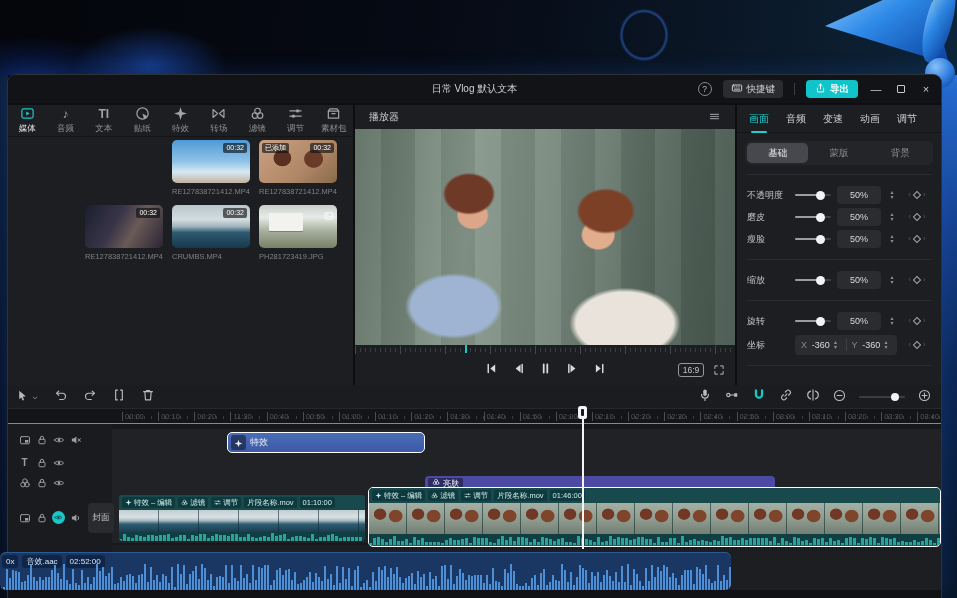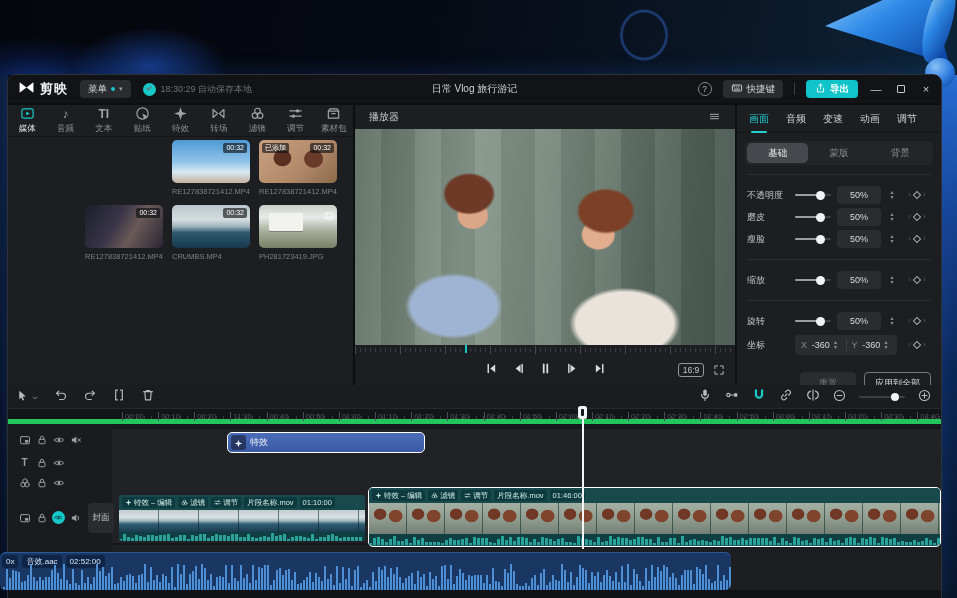--- a/index.html
+++ b/index.html
@@ -120,21 +120,21 @@
 #applyall-btn{height:22px;padding:0 10px;border:1px solid #75787d;border-radius:4px;font-size:9px;color:#d8dadc;display:flex;align-items:center;justify-content:center}
 
 #timeline{position:absolute;left:0;top:310px;width:933px;height:213px;background:#17181b}
 #tl-toolbar{position:absolute;left:0;top:0;width:100%;height:24px;background:#1b1c1f;border-bottom:1px solid #26282c}
 #tlt-left{position:absolute;left:8px;top:0;height:24px;display:flex;align-items:center;gap:15px;color:#b9bbbe}
 #sel-tool{display:flex;align-items:center;gap:2px}
 #tlt-right{position:absolute;right:10px;top:0;height:24px;display:flex;align-items:center;gap:13px;color:#b9bbbe}
 #magnet-ic{color:#17c8c8}
 #tl-zoomslider{width:46px;height:2px;background:#3c3e42;border-radius:1px;position:relative}
 #tl-zoomthumb{position:absolute;left:70%;top:-3px;width:8px;height:8px;border-radius:50%;background:#f2f3f4}
-#tl-ruler{position:absolute;left:0;top:24px;width:100%;height:15px;background:#141518;border-bottom:5px solid #22c55e}
+#tl-ruler{position:absolute;left:0;top:24px;width:100%;height:15px;background:#141518;border-bottom:1px solid #22c55e}
 #ruler-dots{position:absolute;left:114px;right:0;top:7px;height:3px;background:repeating-linear-gradient(90deg,#393c41 0 1px,transparent 1px 7.23px)}
 .rtick{position:absolute;top:3px;height:9px;line-height:9px;border-left:1px solid #4a4d52;padding-left:2px;font-size:7.5px;color:#56585d;white-space:nowrap}
 .trow{position:absolute;left:104px;width:829px;background:#202226}
 #trow-audio{position:absolute;left:0;top:160px;width:933px;height:50px;background:#1c1e21}
 #tl-bottom{position:absolute;left:0;top:205px;width:933px;height:8px;background:#101215}
 #tl-headcol{position:absolute;left:0;top:39px;width:104px;height:166px;background:#1a1b1e}
 .thicon{position:absolute;width:13px;height:13px;color:#9b9ea3;display:flex;align-items:center;justify-content:center}
 .eyeon{background:#17c8c8;border-radius:50%;color:#0d3c3f}
 #cover-btn{position:absolute;left:80px;top:118px;width:26px;height:30px;background:#2a2b2f;border-radius:4px;font-size:8.5px;color:#c6c8cb;display:flex;align-items:center;justify-content:center}
 
@@ -187,43 +187,21 @@
     </defs>
     <path d="M16 34 L118 -12 L140 72 Z" fill="url(#cg)"></path>
     <ellipse cx="130" cy="30" rx="13" ry="42" fill="url(#cg)" opacity="0.95" transform="rotate(15 130 30)"></ellipse>
   </svg>
   <div id="banner-sphere"></div>
 </div>
 
 <div id="window">
 
   <div id="titlebar">
-    <div id="tb-left">
-      <div id="logo">
-        <span><svg viewBox="0 0 16 16" width="17" height="17" fill="none" stroke="currentColor" stroke-width="1.3" stroke-linecap="round" stroke-linejoin="round">
-              <path d="M1.5 3 L8 8 L1.5 13 Z" fill="currentColor" stroke="none"></path>
-              <path d="M14.5 3 L8 8 L14.5 13 Z" fill="currentColor" stroke="none"></path>
-            </svg></span>
-        <span id="logo-name">剪映</span>
-      </div>
-      <div class="btn-dark">
-        <span>菜单</span>
-        <span id="menu-dot"></span>
-        <span id="menu-chev">▾</span>
-      </div>
-      <div id="autosave">
-        <span id="autosave-check">
-            <span><svg viewBox="0 0 16 16" width="10" height="10" fill="none" stroke="currentColor" stroke-width="1.3" stroke-linecap="round" stroke-linejoin="round">
-                <path d="M4.6 8.2 L7 10.6 L11.4 5.8" stroke-width="1.8"></path>
-              </svg></span>
-          </span>
-        <span>18:30:29 自动保存本地</span>
-      </div>
-    </div>
-    <div id="tb-title">日常 Vlog 旅行游记</div>
+    <div id="tb-title">日常 Vlog 默认文本</div>
     <div id="tb-right">
       <div id="help-btn">?</div>
       <div class="btn-dark">
         <span><svg viewBox="0 0 16 16" width="12" height="12" fill="none" stroke="currentColor" stroke-width="1.3" stroke-linecap="round" stroke-linejoin="round">
               <rect x="1.8" y="4" width="12.4" height="8" rx="1.4"></rect>
               <path d="M4 6.5 H5 M7 6.5 H8 M10 6.5 H11 M4.5 9.5 H11.5"></path>
             </svg></span>
         <span>快捷键</span>
       </div>
       <div class="tb-sep"></div>
@@ -512,24 +490,20 @@
         <span class="sstep">
             <span>▴</span>
             <span>▾</span>
           </span>
       </div>
       <span class="skf">
           <span class="kn">‹</span>
           <span class="kd"></span>
           <span class="kn">›</span>
         </span>
-    </div>
-    <div id="insp-buttons">
-      <div id="reset-btn">重置</div>
-      <div id="applyall-btn">应用到全部</div>
     </div>
     <div class="idivider"></div>
   </div>
 
   <div id="timeline">
     <div id="tl-toolbar">
       <div id="tlt-left">
         <span id="sel-tool">
           <span><svg viewBox="0 0 16 16" width="13" height="13" fill="none" stroke="currentColor" stroke-width="1.3" stroke-linecap="round" stroke-linejoin="round">
                 <path d="M4 2 L12 9 L8.3 9.6 L10 13.5 L8.2 14.3 L6.5 10.4 L4 12.6 Z" fill="currentColor" stroke="none"></path>
@@ -713,20 +687,30 @@
       </div>
     <div id="cover-btn">封面</div>
 
     <div id="clip-effect">
       <span class="ebadge">
           <span><svg viewBox="0 0 16 16" width="9" height="9" fill="none" stroke="currentColor" stroke-width="1.3" stroke-linecap="round" stroke-linejoin="round">
               <path d="M8 1.2 L9.7 6.3 L14.8 8 L9.7 9.7 L8 14.8 L6.3 9.7 L1.2 8 L6.3 6.3 Z" fill="currentColor" stroke="none"></path>
             </svg></span>
         </span>
       <span class="elab">特效</span>
+    </div>
+    <div id="clip-filter">
+      <span class="flab">
+          <span><svg viewBox="0 0 16 16" width="8" height="8" fill="none" stroke="currentColor" stroke-width="1.3" stroke-linecap="round" stroke-linejoin="round">
+              <circle cx="8" cy="5.4" r="3"></circle>
+              <circle cx="5.3" cy="10.2" r="3"></circle>
+              <circle cx="10.7" cy="10.2" r="3"></circle>
+            </svg></span>
+          <span>亮肤</span>
+        </span>
     </div>
 
     <div class="vclip" id="clip-video1">
       <div class="vhead">
         <span class="vbadge">
             <svg viewBox="0 0 16 16" width="7" height="7" fill="none" stroke="currentColor" stroke-width="1.3" stroke-linecap="round" stroke-linejoin="round">
               <path d="M8 1.2 L9.7 6.3 L14.8 8 L9.7 9.7 L8 14.8 L6.3 9.7 L1.2 8 L6.3 6.3 Z" fill="currentColor" stroke="none"></path>
             </svg>
             <span>特效 – 编辑</span>
           </span>

